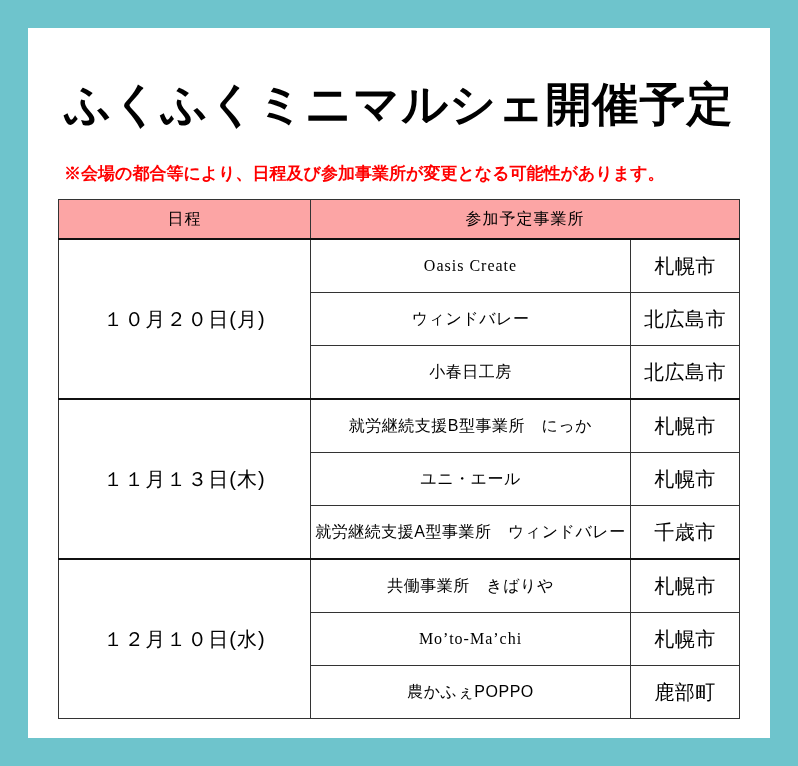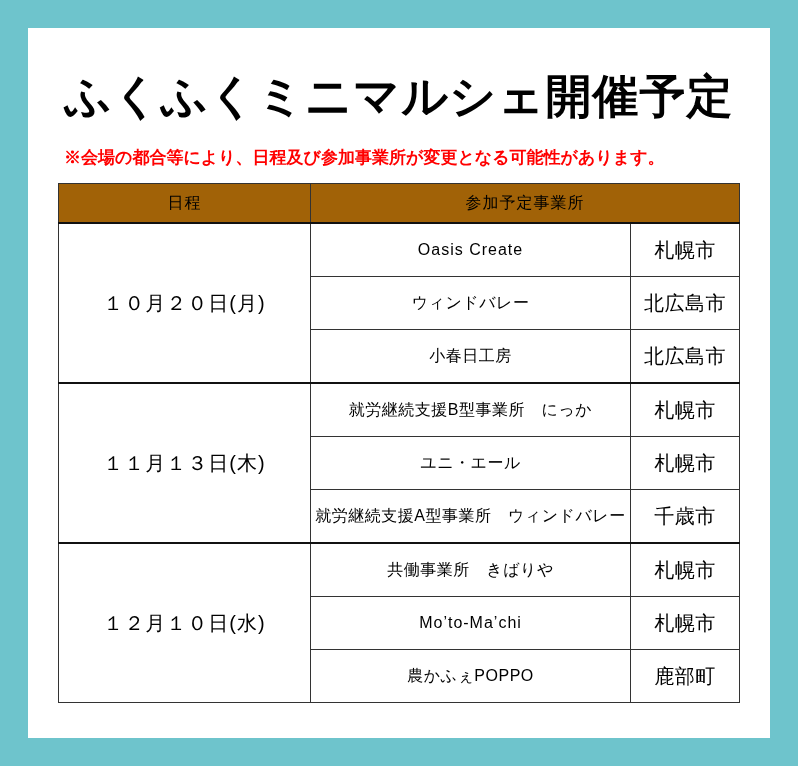--- a/index.html
+++ b/index.html
@@ -16,21 +16,21 @@
   .page {
     position: absolute;
     left: 28px;
     top: 28px;
     width: 742px;
     height: 710px;
     background: #ffffff;
     box-sizing: border-box;
   }
   .title {
-    margin: 0;
+    margin: 8px;
     padding-top: 38px;
     text-align: center;
     font-size: 46px;
     font-weight: bold;
     letter-spacing: 1px;
     color: #000000;
     white-space: nowrap;
   }
   .title .t-light {
     font-family: "DejaVu Sans", sans-serif;
@@ -69,40 +69,40 @@
     table-layout: fixed;
   }
   table.schedule td, table.schedule th {
     border: 1px solid #333333;
     text-align: center;
     vertical-align: middle;
     font-weight: normal;
     color: #000000;
   }
   .th-date, .th-offices {
-    background: #a16207;
+    background: #fca5a5;
     height: 36px;
     font-size: 16px;
     font-weight: normal;
     letter-spacing: 1px;
   }
   .col-date { width: 37%; }
   .col-office { width: 47%; }
   .col-city { width: 16%; }
   td.date-cell {
     font-size: 20px;
     letter-spacing: 1px;
   }
   td.office-cell {
     font-size: 16px;
     height: 50px;
     letter-spacing: 0.5px;
   }
   td.office-cell.mono {
-    font-family: Liberation Sans, sans-serif;
+    font-family: Liberation Serif, serif;
     font-size: 16px;
     letter-spacing: 1px;
   }
   td.city-cell {
     font-size: 20px;
     letter-spacing: 0.5px;
   }
   tr.group-start td {
     border-top: 2px solid #111111;
   }

